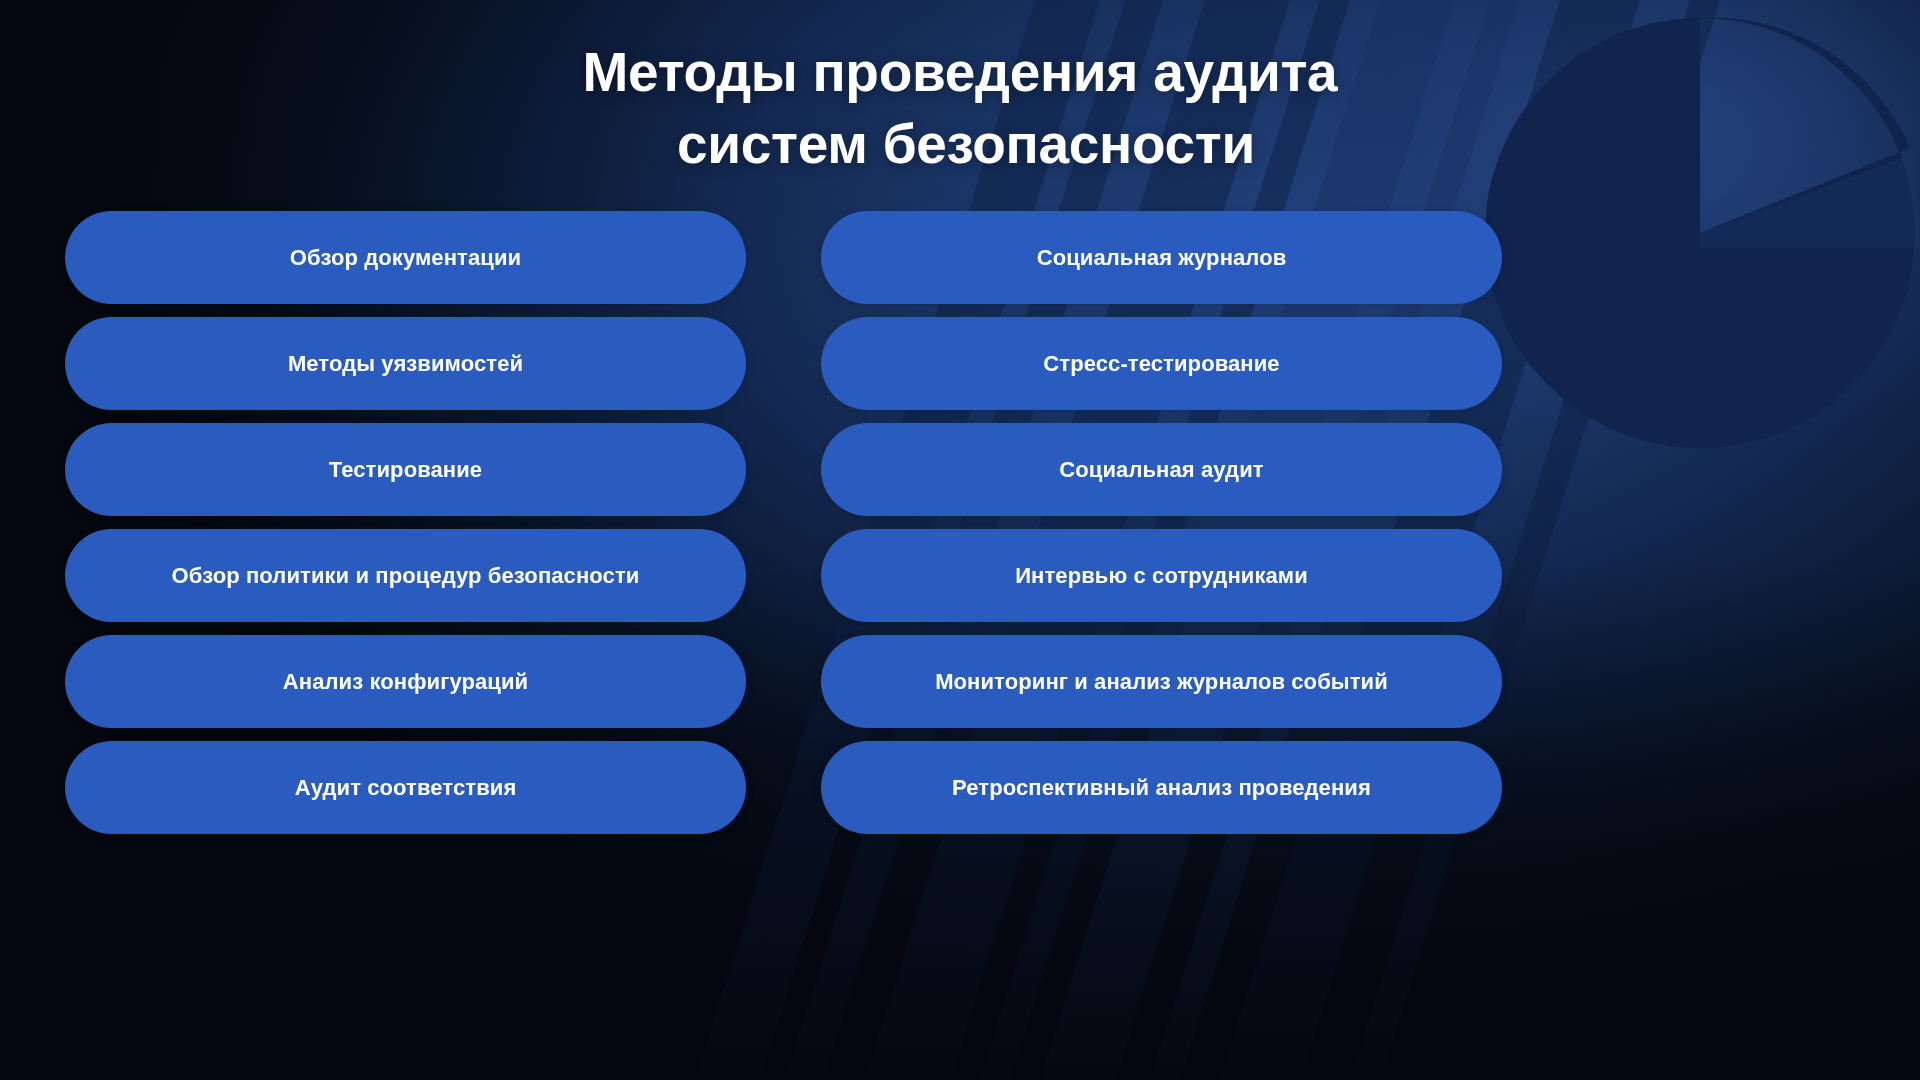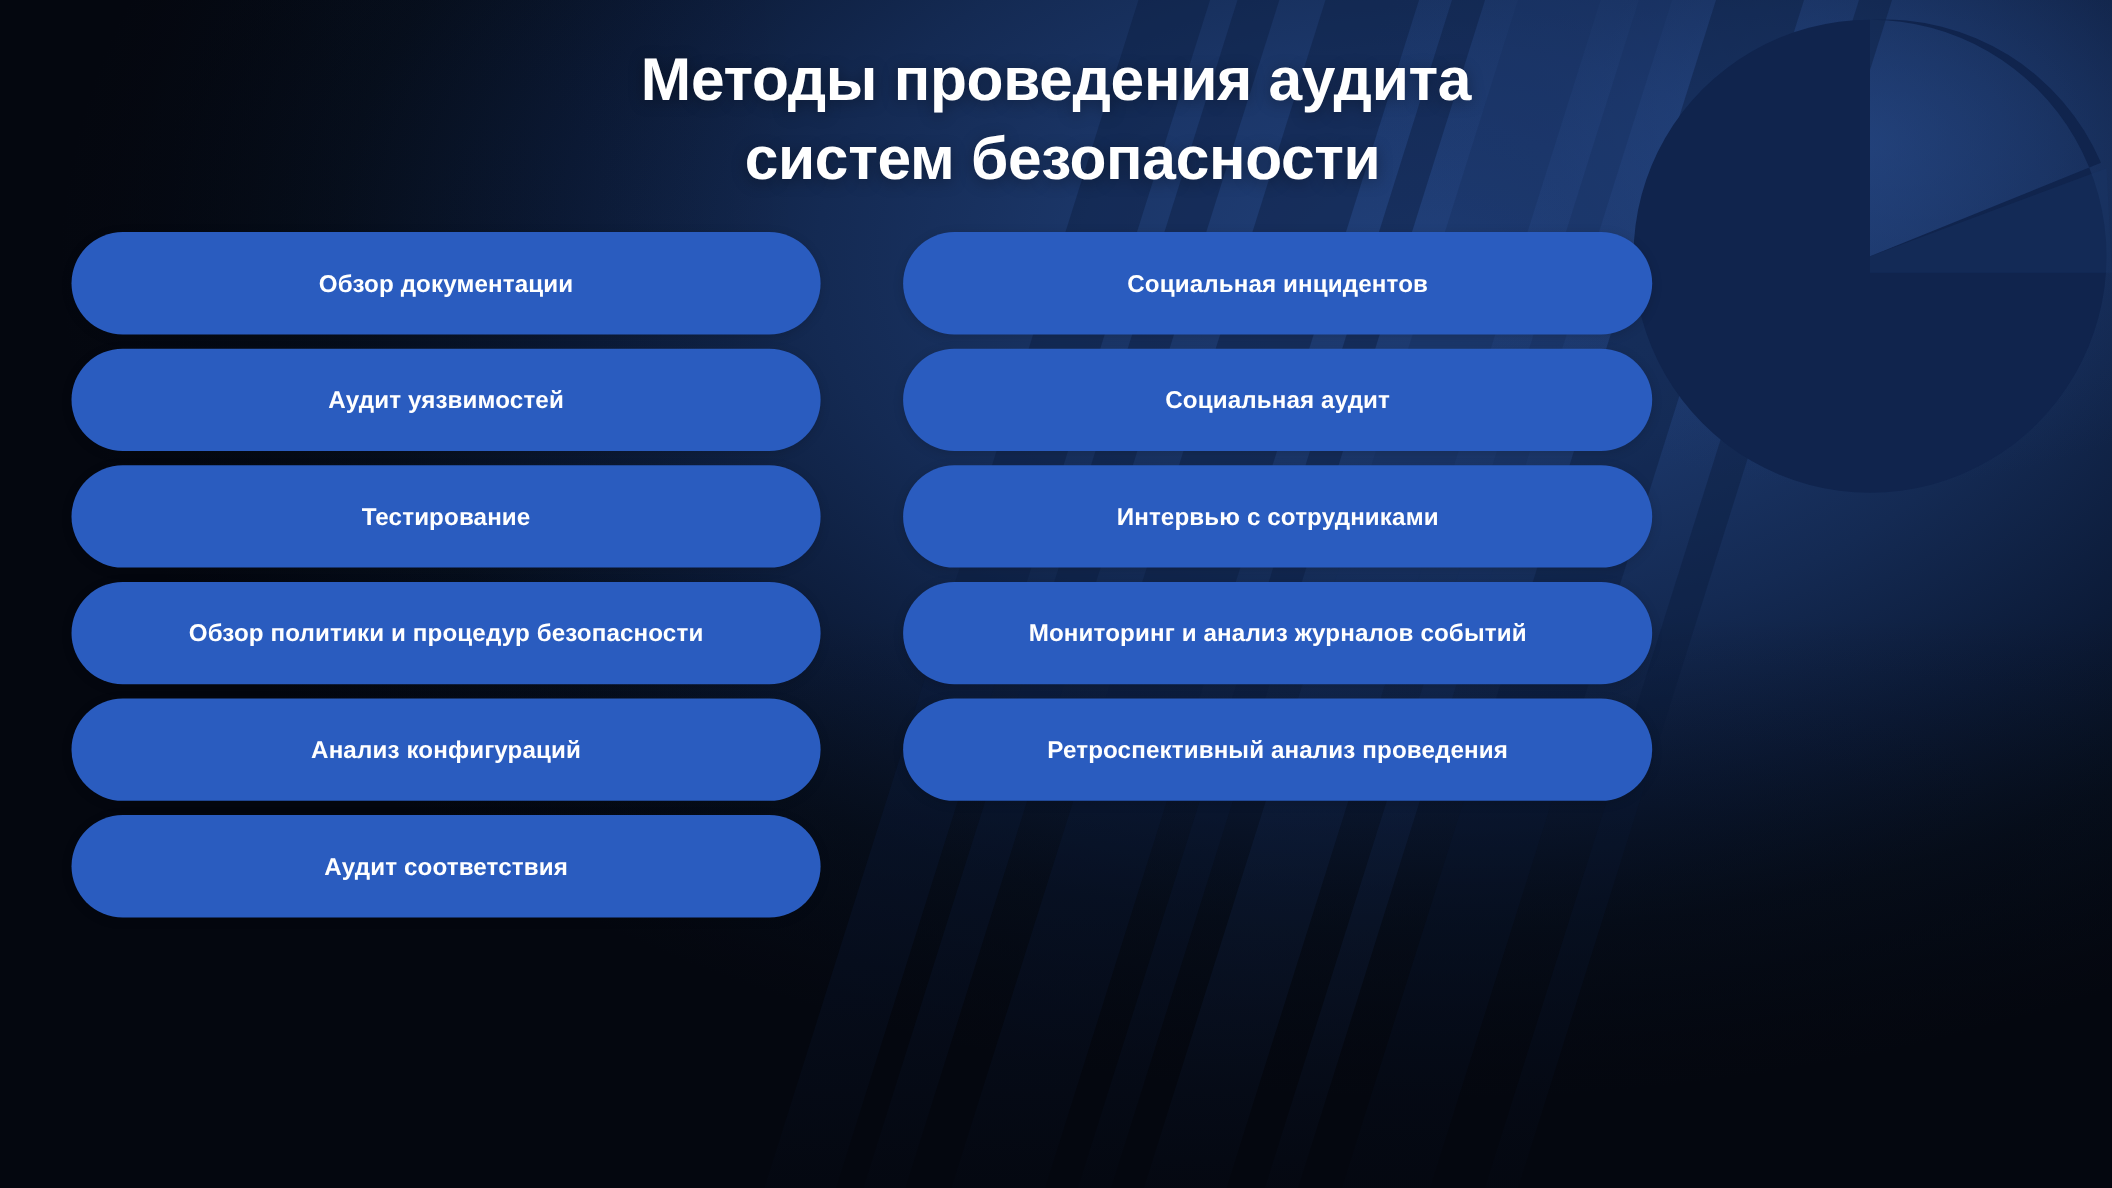--- a/index.html
+++ b/index.html
@@ -155,39 +155,42 @@
     <span class="title-line l2">систем безопасности</span>
   </div>
 
   <div class="columns">
 
     <div class="column">
       <div class="pill">
         <span class="pill-label">Обзор документации</span>
       </div>
       <div class="pill">
-        <span class="pill-label">Аудит уязвимостей</span>
+        <span class="pill-label">Методы уязвимостей</span>
       </div>
       <div class="pill">
         <span class="pill-label">Тестирование</span>
       </div>
       <div class="pill">
         <span class="pill-label">Обзор политики и процедур безопасности</span>
       </div>
       <div class="pill">
         <span class="pill-label">Анализ конфигураций</span>
       </div>
       <div class="pill">
         <span class="pill-label">Аудит соответствия</span>
       </div>
     </div>
 
     <div class="column">
       <div class="pill">
-        <span class="pill-label">Социальная инцидентов</span>
+        <span class="pill-label">Социальная журналов</span>
+      </div>
+      <div class="pill">
+        <span class="pill-label">Стресс-тестирование</span>
       </div>
       <div class="pill">
         <span class="pill-label">Социальная аудит</span>
       </div>
       <div class="pill">
         <span class="pill-label">Интервью с сотрудниками</span>
       </div>
       <div class="pill">
         <span class="pill-label">Мониторинг и анализ журналов событий</span>
       </div>

